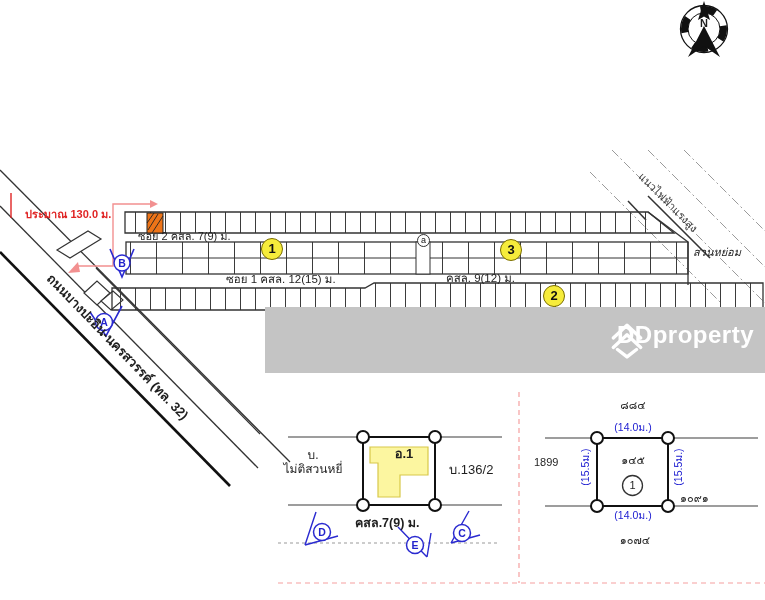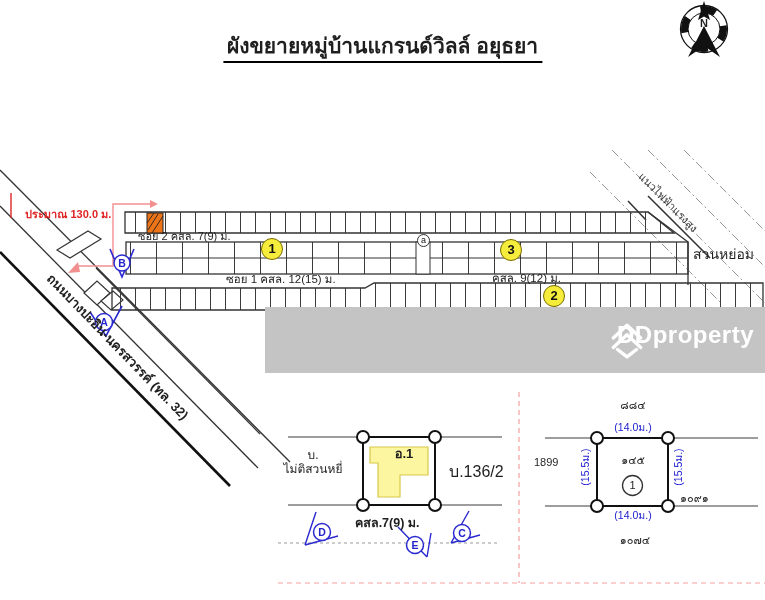--- a/index.html
+++ b/index.html
@@ -150,42 +150,41 @@
   <svg width="60" height="64" viewBox="0 0 60 64" style="left:674px;top:0;">
     <circle cx="30" cy="29" r="19.5" fill="none" stroke="#111" stroke-width="7" stroke-dasharray="15.3 15.3" stroke-dashoffset="4"></circle>
     <circle cx="30" cy="29" r="23.5" fill="none" stroke="#111" stroke-width="1.3"></circle>
     <circle cx="30" cy="29" r="16" fill="none" stroke="#111" stroke-width="1"></circle>
     <circle cx="30" cy="23" r="9" fill="#fff"></circle>
     <polygon points="30,1 24,20 30,16.5 36,20" fill="#111"></polygon>
     <polygon points="30,26 14,57 30,46 46,57" fill="#111"></polygon>
   </svg>
   <div class="lbl" style="left:698px;top:17px;width:12px;text-align:center;font-size:11px;font-weight:bold;">N</div>
 
-  <div class="lbl title">ผังขยายหมู่บ้านแกรนด์วิลล์ อยุธยา</div>
 
   <div class="lbl red-note" style="left:25px;top:208px;">ประมาณ 130.0 ม.</div>
   <div class="lbl road-lbl" style="left:138px;top:230px;font-size:11px;">ซอย 2 คสล. 7(9) ม.</div>
   <div class="lbl road-lbl" style="left:226px;top:273px;">ซอย 1 คสล. 12(15) ม.</div>
-  <div class="lbl road-lbl" style="left:446px;top:272px;margin-left:46px;">คสล. 9(12) ม.</div>
-  <div class="lbl" style="left:693px;top:246px;font-size:14px;">สวนหย่อม</div>
+  <div class="lbl road-lbl" style="left:446px;top:272px;">คสล. 9(12) ม.</div>
+  <div class="lbl" style="left:693px;top:246px;font-size:11px;font-style:italic;">สวนหย่อม</div>
   <div class="lbl rot45" style="left:612px;top:196px;width:112px;font-size:11px;color:#3a3a3a;">แนวไฟฟ้าแรงสูง</div>
   <div class="lbl highway-lbl" style="left:-8px;top:340px;">ถนนบางปะอิน-นครสวรรค์ (ทล. 32)</div>
 
   <div class="marker-letter" style="left:114px;top:255px;">B</div>
   <div class="marker-letter" style="left:96px;top:314px;">A</div>
   <div class="spot" style="left:261px;top:238px;">1</div>
   <div class="spot" style="left:500px;top:239px;">3</div>
   <div class="spot" style="left:543px;top:285px;">2</div>
   <div class="node-a" style="left:417px;top:234px;">a</div>
 
   <div class="lbl center-box" style="left:276px;top:449px;width:74px;">
     <div style="font-size:12px;">บ.</div>
     <div style="font-size:12px;">ไม่ติสวนหยี่</div>
   </div>
-  <div class="lbl" style="left:449px;top:463px;font-size:16px;text-align:right;">บ.136/2</div>
+  <div class="lbl" style="left:449px;top:463px;font-size:13px;text-align:right;">บ.136/2</div>
   <div class="lbl center-box" style="left:370px;top:447px;width:68px;font-size:13px;font-weight:bold;">อ.1</div>
   <div class="lbl" style="left:355px;top:516px;font-size:12.5px;font-weight:600;">คสล.7(9) ม.</div>
   <div class="marker-letter" style="left:314px;top:524px;">D</div>
   <div class="marker-letter" style="left:407px;top:537px;">E</div>
   <div class="marker-letter" style="left:454px;top:525px;">C</div>
 
   <div class="lbl thai-num" style="left:610px;top:399px;width:46px;">๘๘๔</div>
   <div class="lbl dim" style="left:606px;top:421px;width:54px;">(14.0ม.)</div>
   <div class="lbl dim" style="left:606px;top:509px;width:54px;">(14.0ม.)</div>
   <div class="lbl dim rot-90" style="left:558px;top:461px;width:54px;">(15.5ม.)</div>

